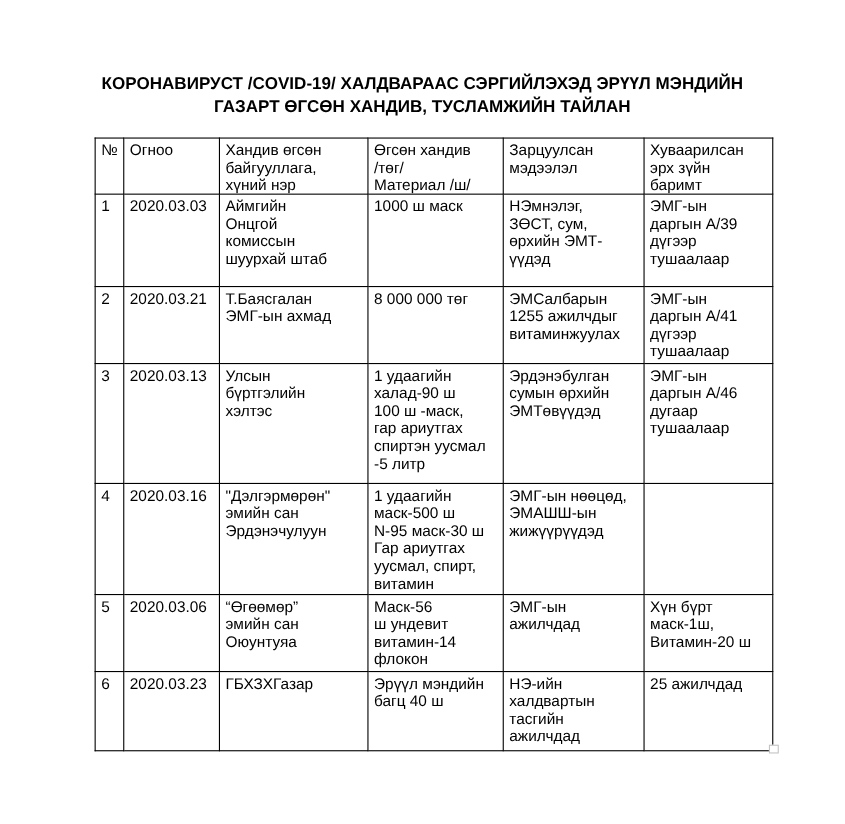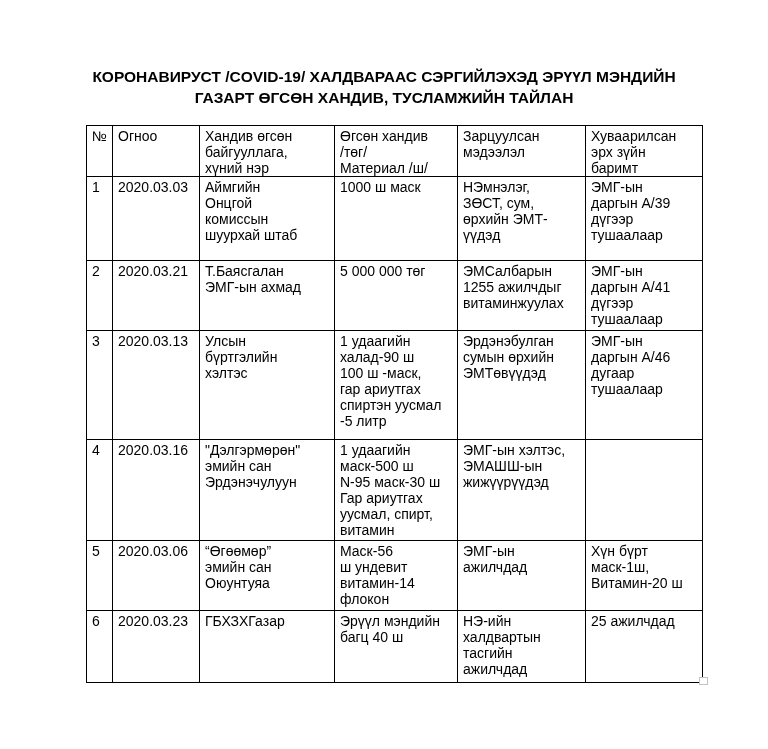--- a/index.html
+++ b/index.html
@@ -100,21 +100,21 @@
 даргын А/39
 дүгээр
 тушаалаар</td>
       </tr>
 
       <tr style="height:70px">
         <td>2</td>
         <td class="pushed">2020.03.21</td>
         <td>Т.Баясгалан
 ЭМГ-ын ахмад</td>
-        <td>5 000 000 төг</td>
+        <td>8 000 000 төг</td>
         <td>ЭМСалбарын
 1255 ажилчдыг
 витаминжуулах</td>
         <td>ЭМГ-ын
 даргын А/41
 дүгээр
 тушаалаар</td>
       </tr>
 
       <tr style="height:109px">
@@ -143,21 +143,21 @@
         <td class="pushed">2020.03.16</td>
         <td>"Дэлгэрмөрөн"
 эмийн сан
 Эрдэнэчулуун</td>
         <td>1 удаагийн
 маск-500 ш
 N-95 маск-30 ш
 Гар ариутгах
 уусмал, спирт,
 витамин</td>
-        <td>ЭМГ-ын хэлтэс,
+        <td>ЭМГ-ын нөөцөд,
 ЭМАШШ-ын
 жижүүрүүдэд</td>
         <td></td>
       </tr>
 
       <tr style="height:70px">
         <td>5</td>
         <td>2020.03.06</td>
         <td>“Өгөөмөр”
 эмийн сан

